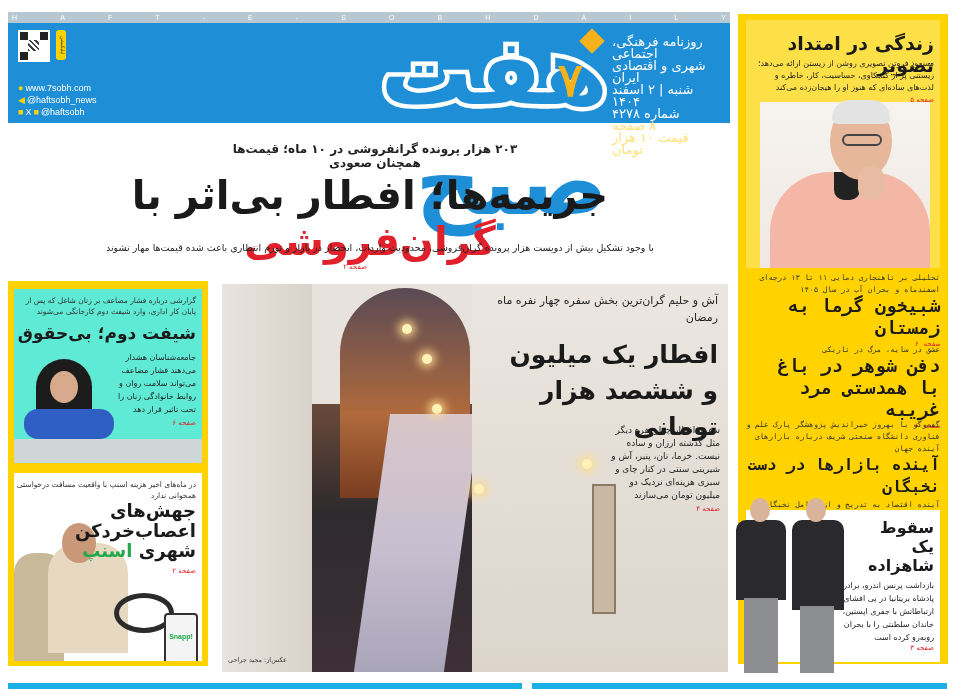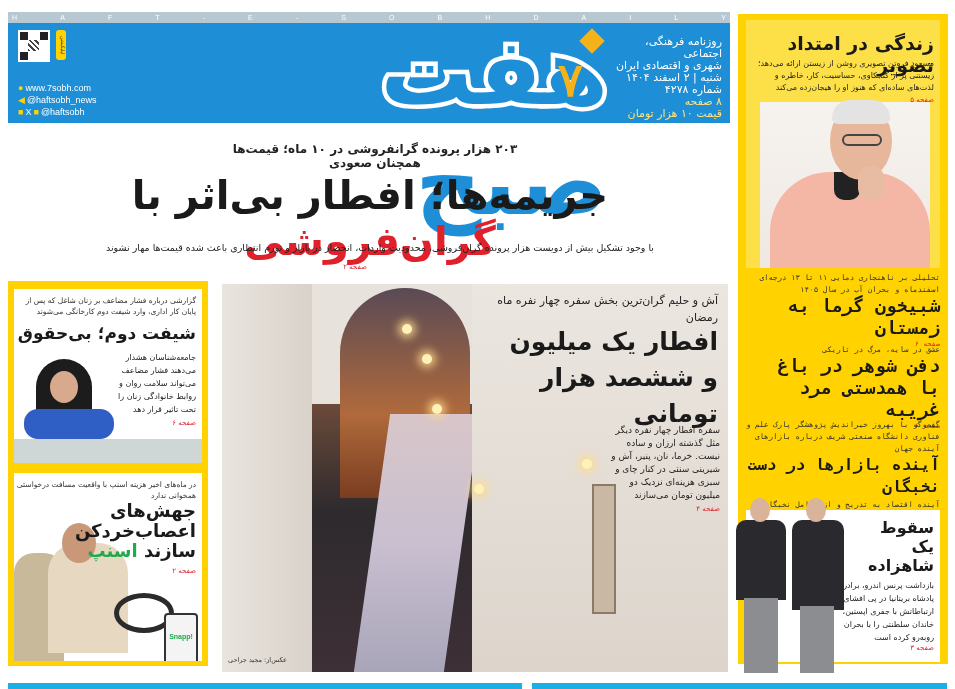--- a/index.html
+++ b/index.html
@@ -16,21 +16,21 @@
       linear-gradient(90deg,#222 0 30%,transparent 30%) bottom/100% 30% no-repeat,
       repeating-linear-gradient(45deg,#444 0 2px,#fff 2px 4px) center/40% 40% no-repeat; }
   .qr-badge { position: absolute; left: 48px; top: 18px; width: 10px; height: 30px; background: #ffd200; border-radius: 3px; font-size: 5px; writing-mode: vertical-rl; color:#333; text-align:center; }
   .social { position: absolute; left: 10px; top: 70px; font-family: "Liberation Sans", sans-serif; font-size: 9px; color: #ffffff; line-height: 12px; }
   .social .dot { color: #ffd200; margin-right: 2px; }
   .logo { position: absolute; left: 170px; top: 6px; width: 430px; height: 120px; }
   .logo-text { position: absolute; left: 0; top: 0; font-family: "DejaVu Sans", sans-serif; font-weight: bold; font-size: 92px; color: #1e8fd6; -webkit-text-stroke: 9px #ffffff; line-height: 110px; direction: rtl; }
   .logo-text2 { position: absolute; left: 0; top: 0; font-family: "DejaVu Sans", sans-serif; font-weight: bold; font-size: 92px; color: #1e8fd6; line-height: 110px; direction: rtl; }
   .logo-seven { position: absolute; left: 380px; top: 35px; font-size: 46px; font-weight: bold; color: #f6b21b; font-family: "Liberation Sans", sans-serif; }
   .logo-diamond { position: absolute; left: 405px; top: 14px; width: 18px; height: 18px; background: #f6b21b; transform: rotate(45deg); }
-  .mast-info { position: absolute; right: 8px; top: 24px; width: 110px; text-align: right; direction: rtl; font-size: 11px; line-height: 12px; color: #ffffff; }
+  .mast-info { position: absolute; right: 8px; top: 24px; width: 110px; text-align: left; direction: rtl; font-size: 13px; line-height: 12px; color: #ffffff; }
   .mast-info .yel { color: #ffe27a; }
 
   
   .kicker { position: absolute; left: 210px; top: 142px; width: 330px; text-align: center; direction: rtl; font-size: 12px; font-weight: bold; color: #222; }
   .headline { position: absolute; left: 20px; top: 172px; width: 700px; text-align: center; direction: rtl; font-size: 40px; font-weight: bold; color: #1a1a1a; letter-spacing: -1px; }
   .headline .red { color: #e0202a; }
   .lead { position: absolute; left: 40px; top: 242px; width: 680px; text-align: center; direction: rtl; font-size: 9.5px; color: #222; }
   .lead-page { position: absolute; left: 330px; top: 263px; width: 50px; text-align: center; font-size: 7px; color: #e0202a; direction: rtl; }
 
   
@@ -57,21 +57,21 @@
   .fig { position: absolute; bottom: 0; }
   .fig .face { position: absolute; width: 20px; height: 24px; border-radius: 50%; background: #d9b49b; }
   .fig .coat { position: absolute; border-radius: 10px 10px 0 0; background: #2a2a2e; }
   .fig .legs { position: absolute; background: #8b8d91; }
   .royal-text { position: absolute; right: 6px; top: 8px; width: 92px; direction: rtl; text-align: right; }
   .royal-title { font-size: 16px; font-weight: bold; line-height: 19px; color: #1a1a1a; }
   .royal-body { font-size: 8px; line-height: 13px; color: #222; margin-top: 4px; }
 
   
   .left-col { position: absolute; left: 8px; top: 281px; width: 200px; height: 385px; background: #ffd200; }
-  .lc-white1 { position: absolute; left: 6px; top: 8px; width: 188px; height: 174px; background: #ffffff; overflow: hidden; }
+  .lc-white1 { position: absolute; left: 6px; top: 8px; width: 188px; height: 174px; background: #5eead4; overflow: hidden; }
   .lc-white2 { position: absolute; left: 6px; top: 192px; width: 188px; height: 188px; background: #ffffff; overflow: hidden; }
   .lc-kicker { position: absolute; right: 6px; top: 6px; width: 180px; direction: rtl; text-align: right; font-size: 7.5px; line-height: 11px; color: #333; }
   .lc-head { position: absolute; right: 6px; direction: rtl; text-align: right; font-weight: bold; color: #1a1a1a; }
   .lc-body { position: absolute; right: 6px; direction: rtl; text-align: right; font-size: 8px; line-height: 13px; color: #222; }
   .worker .scarf { position: absolute; left: 22px; top: 70px; width: 56px; height: 70px; border-radius: 28px 28px 8px 8px; background: #1c1c1c; }
   .worker .face { position: absolute; left: 36px; top: 82px; width: 28px; height: 32px; border-radius: 50%; background: #d9a98d; }
   .worker .sleeve { position: absolute; left: 10px; top: 120px; width: 90px; height: 30px; border-radius: 14px; background: #2f5fc4; }
   .worker .bench { position: absolute; left: 0; top: 150px; width: 188px; height: 24px; background: #cfd6d6; }
   .driver .seat { position: absolute; left: 0; top: 80px; width: 50px; height: 110px; background: #c9b99b; border-radius: 20px 20px 0 0; }
   .driver .man { position: absolute; left: 34px; top: 70px; width: 80px; height: 110px; background: #e7d9c1; border-radius: 30px 30px 0 0; }
@@ -83,21 +83,21 @@
 
   
   .center-photo { position: absolute; left: 222px; top: 284px; width: 506px; height: 388px; background: #e7e2dc; overflow: hidden; }
   .wall-left { position: absolute; left: 0; top: 0; width: 90px; height: 388px; background: linear-gradient(90deg,#e9e4de,#d9d2ca); }
   .arch { position: absolute; left: 118px; top: 4px; width: 130px; height: 210px; border-radius: 65px 65px 0 0; background: linear-gradient(180deg,#5a4a55,#b06a3c 60%,#7a3d20); }
   .alley { position: absolute; left: 90px; top: 120px; width: 300px; height: 268px; background: linear-gradient(180deg,#6b4a3a,#2e2a2d 40%,#3d3036); }
   .sofreh { position: absolute; left: 150px; top: 130px; width: 90px; height: 258px; background: linear-gradient(180deg,#d8c6c9,#c9bfd0 50%,#a9a5b9); transform: skewX(-8deg); }
   .wall-right { position: absolute; left: 250px; top: 0; width: 256px; height: 388px; background: linear-gradient(180deg,#ebe6e0,#ddd5cc); }
   .lamp { position: absolute; width: 10px; height: 10px; border-radius: 50%; background: #fff1b8; box-shadow: 0 0 8px 4px rgba(255,220,140,.8); }
   .cp-kicker { position: absolute; right: 10px; top: 8px; width: 230px; direction: rtl; text-align: right; font-size: 11px; line-height: 17px; color: #222; }
-  .cp-title { position: absolute; right: 10px; top: 40px; width: 240px; direction: rtl; text-align: right; font-size: 25px; font-weight: bold; line-height: 36px; color: #1a1a1a; }
+  .cp-title { position: absolute; right: 10px; top: 53px; width: 240px; direction: rtl; text-align: right; font-size: 25px; font-weight: bold; line-height: 36px; color: #1a1a1a; }
   .cp-body { position: absolute; right: 8px; top: 140px; width: 115px; direction: rtl; text-align: right; font-size: 9px; line-height: 13px; color: #222; }
   .cp-credit { position: absolute; left: 6px; bottom: 8px; direction: rtl; font-size: 6.5px; color: #333; }
   .door { position: absolute; left: 370px; top: 200px; width: 24px; height: 130px; background: #c8b8a4; border: 2px solid #8a7a66; }
 
   .bottom-bar { position: absolute; left: 8px; top: 683px; width: 514px; height: 6px; background: #1ab0e6; }
   .bottom-bar2 { position: absolute; left: 532px; top: 683px; width: 415px; height: 6px; background: #1ab0e6; }
 </style>
 </head>
 <body>
 
@@ -232,21 +232,21 @@
     <div class="seat"></div>
     <div class="man"></div>
     <div class="head"></div>
     <div class="wheel"></div>
     <div class="phone"></div>
     <div class="snapp">Snapp!</div>
     <div class="lc-kicker">در ماه‌های اخیر هزینه اسنپ با واقعیت مسافت درخواستی همخوانی ندارد</div>
     <div class="lc-head" style="top:28px; font-size:18px; line-height:20px; width:120px;">
       <div>جهش‌های</div>
       <div>اعصاب‌خردکن</div>
-      <div><span>سازند</span> <span class="green">اسنپ</span></div>
+      <div><span>شهری</span> <span class="green">اسنپ</span></div>
       <div class="red-page" style="font-weight:normal;">صفحه ۲</div>
     </div>
   </div>
 </div>
 
 <div class="center-photo">
   <div class="wall-left"></div>
   <div class="alley"></div>
   <div class="arch"></div>
   <div class="sofreh"></div>

